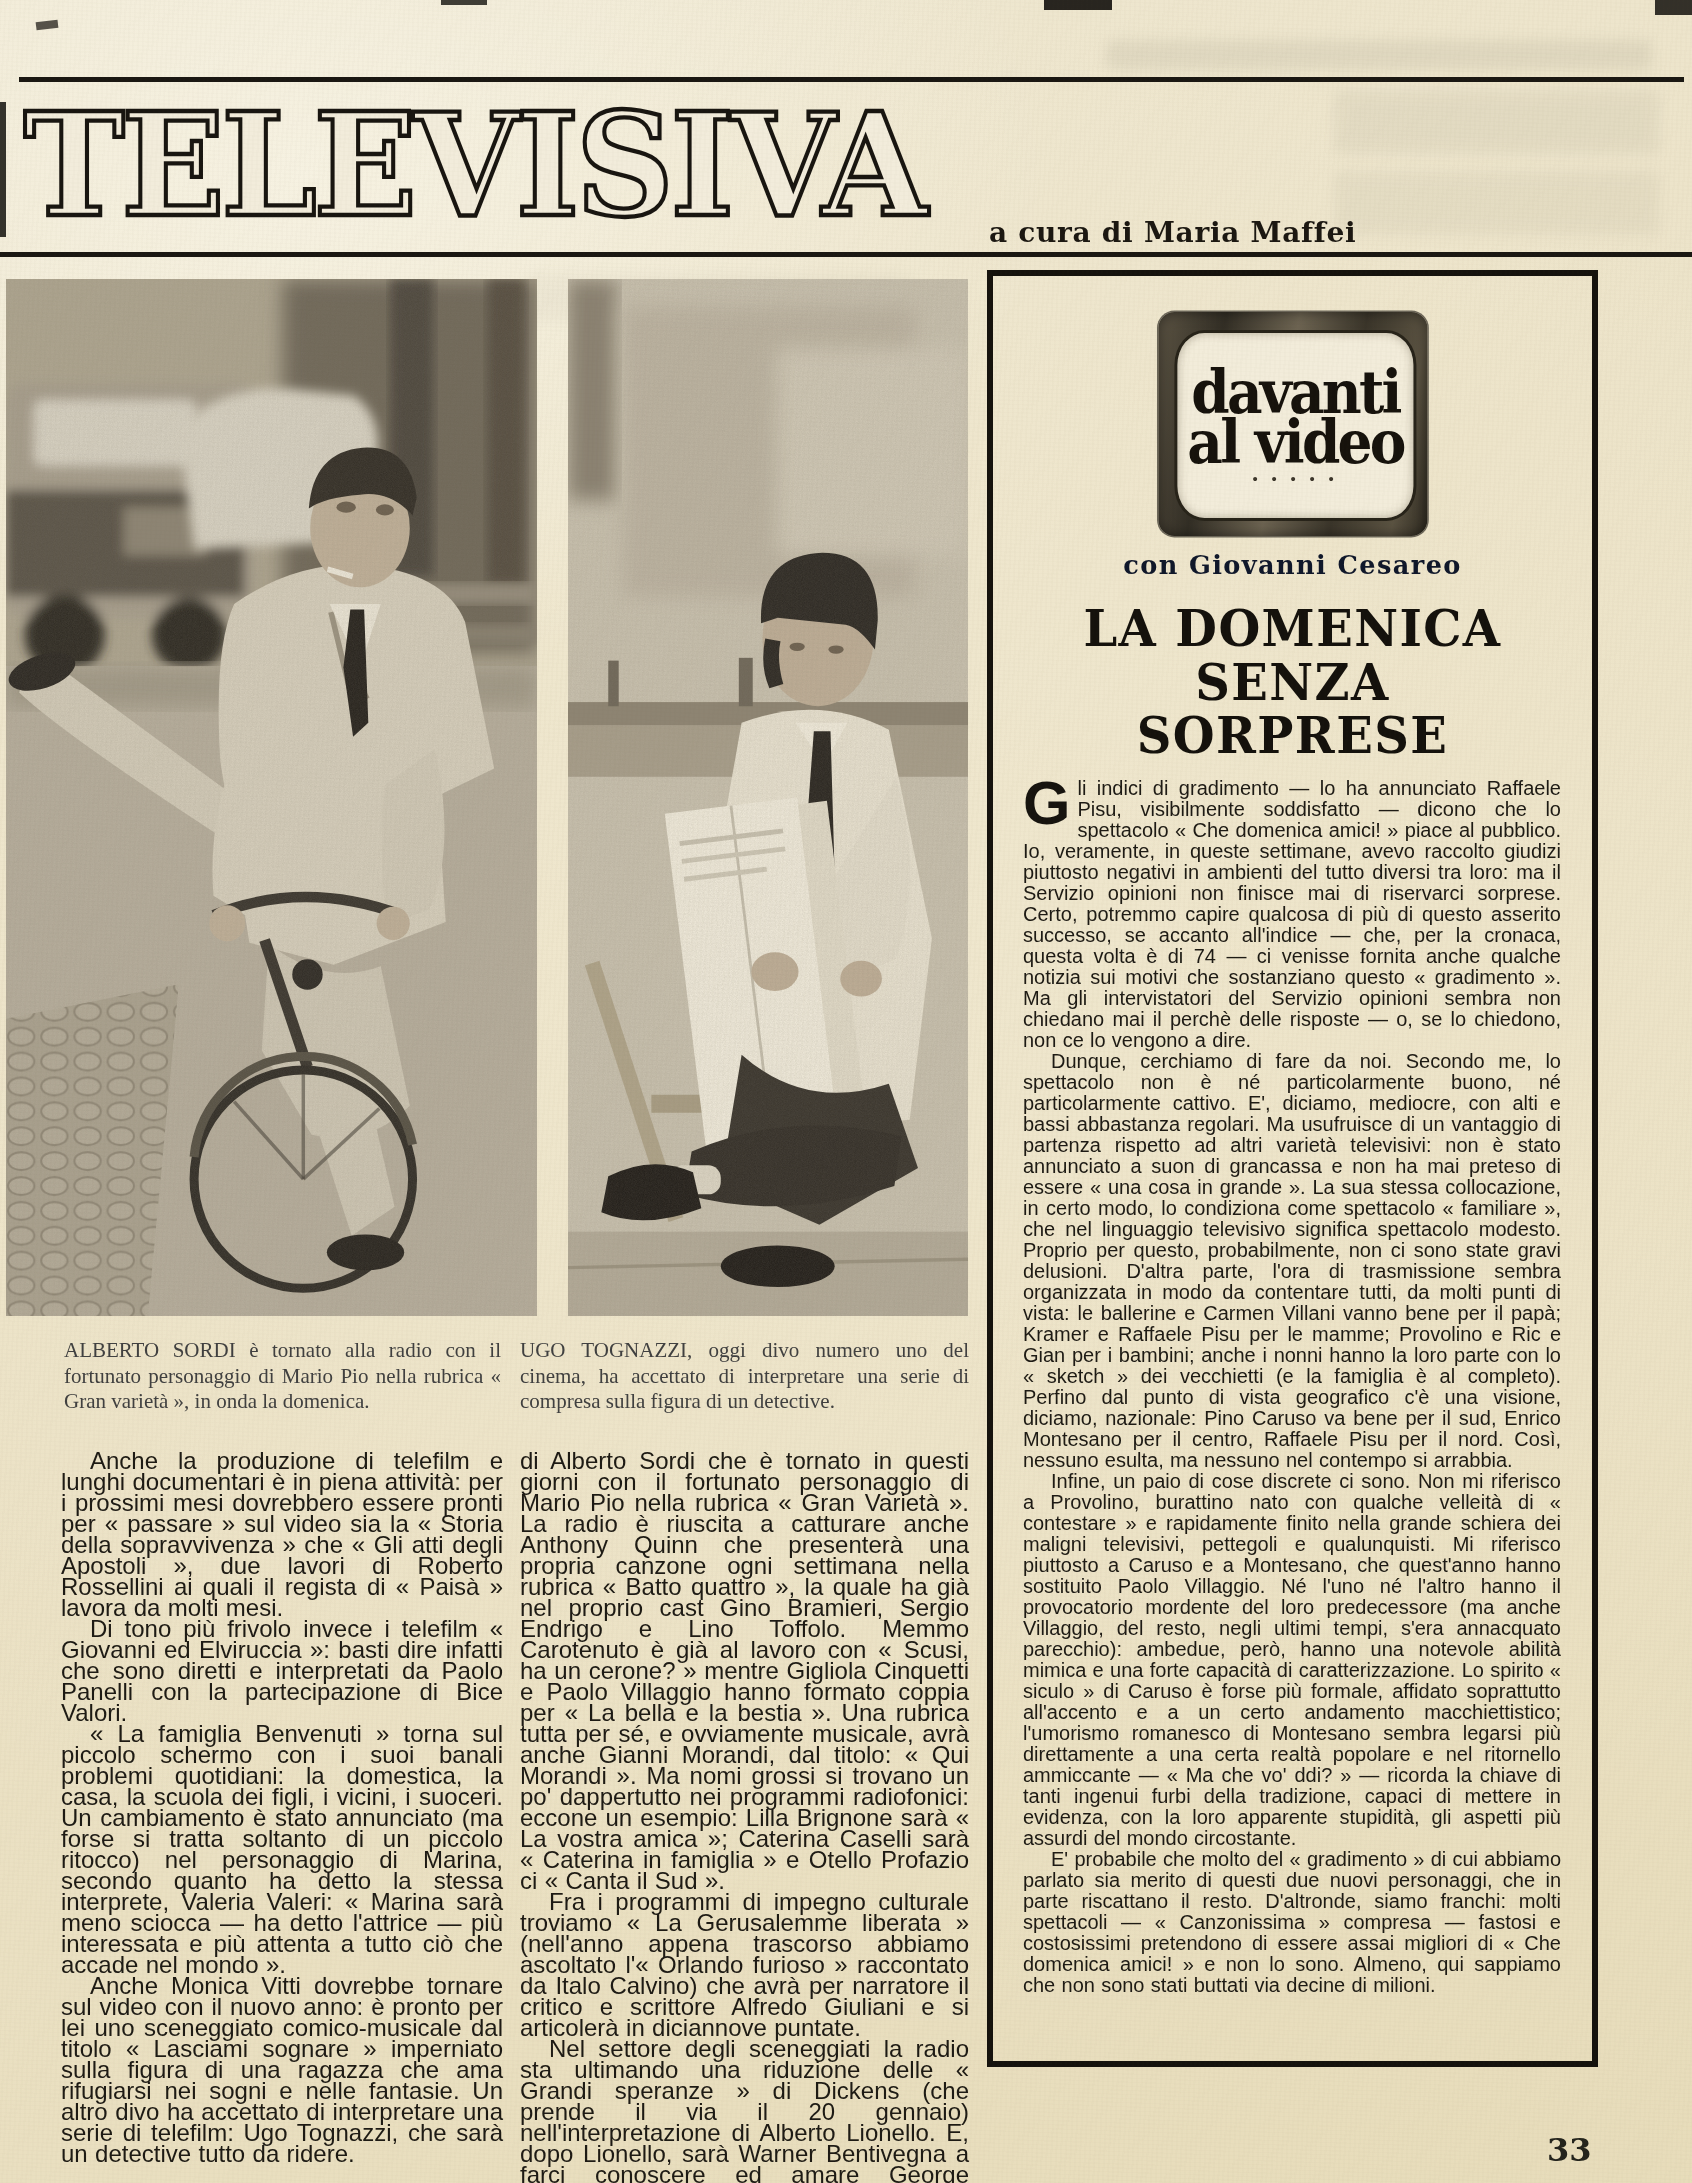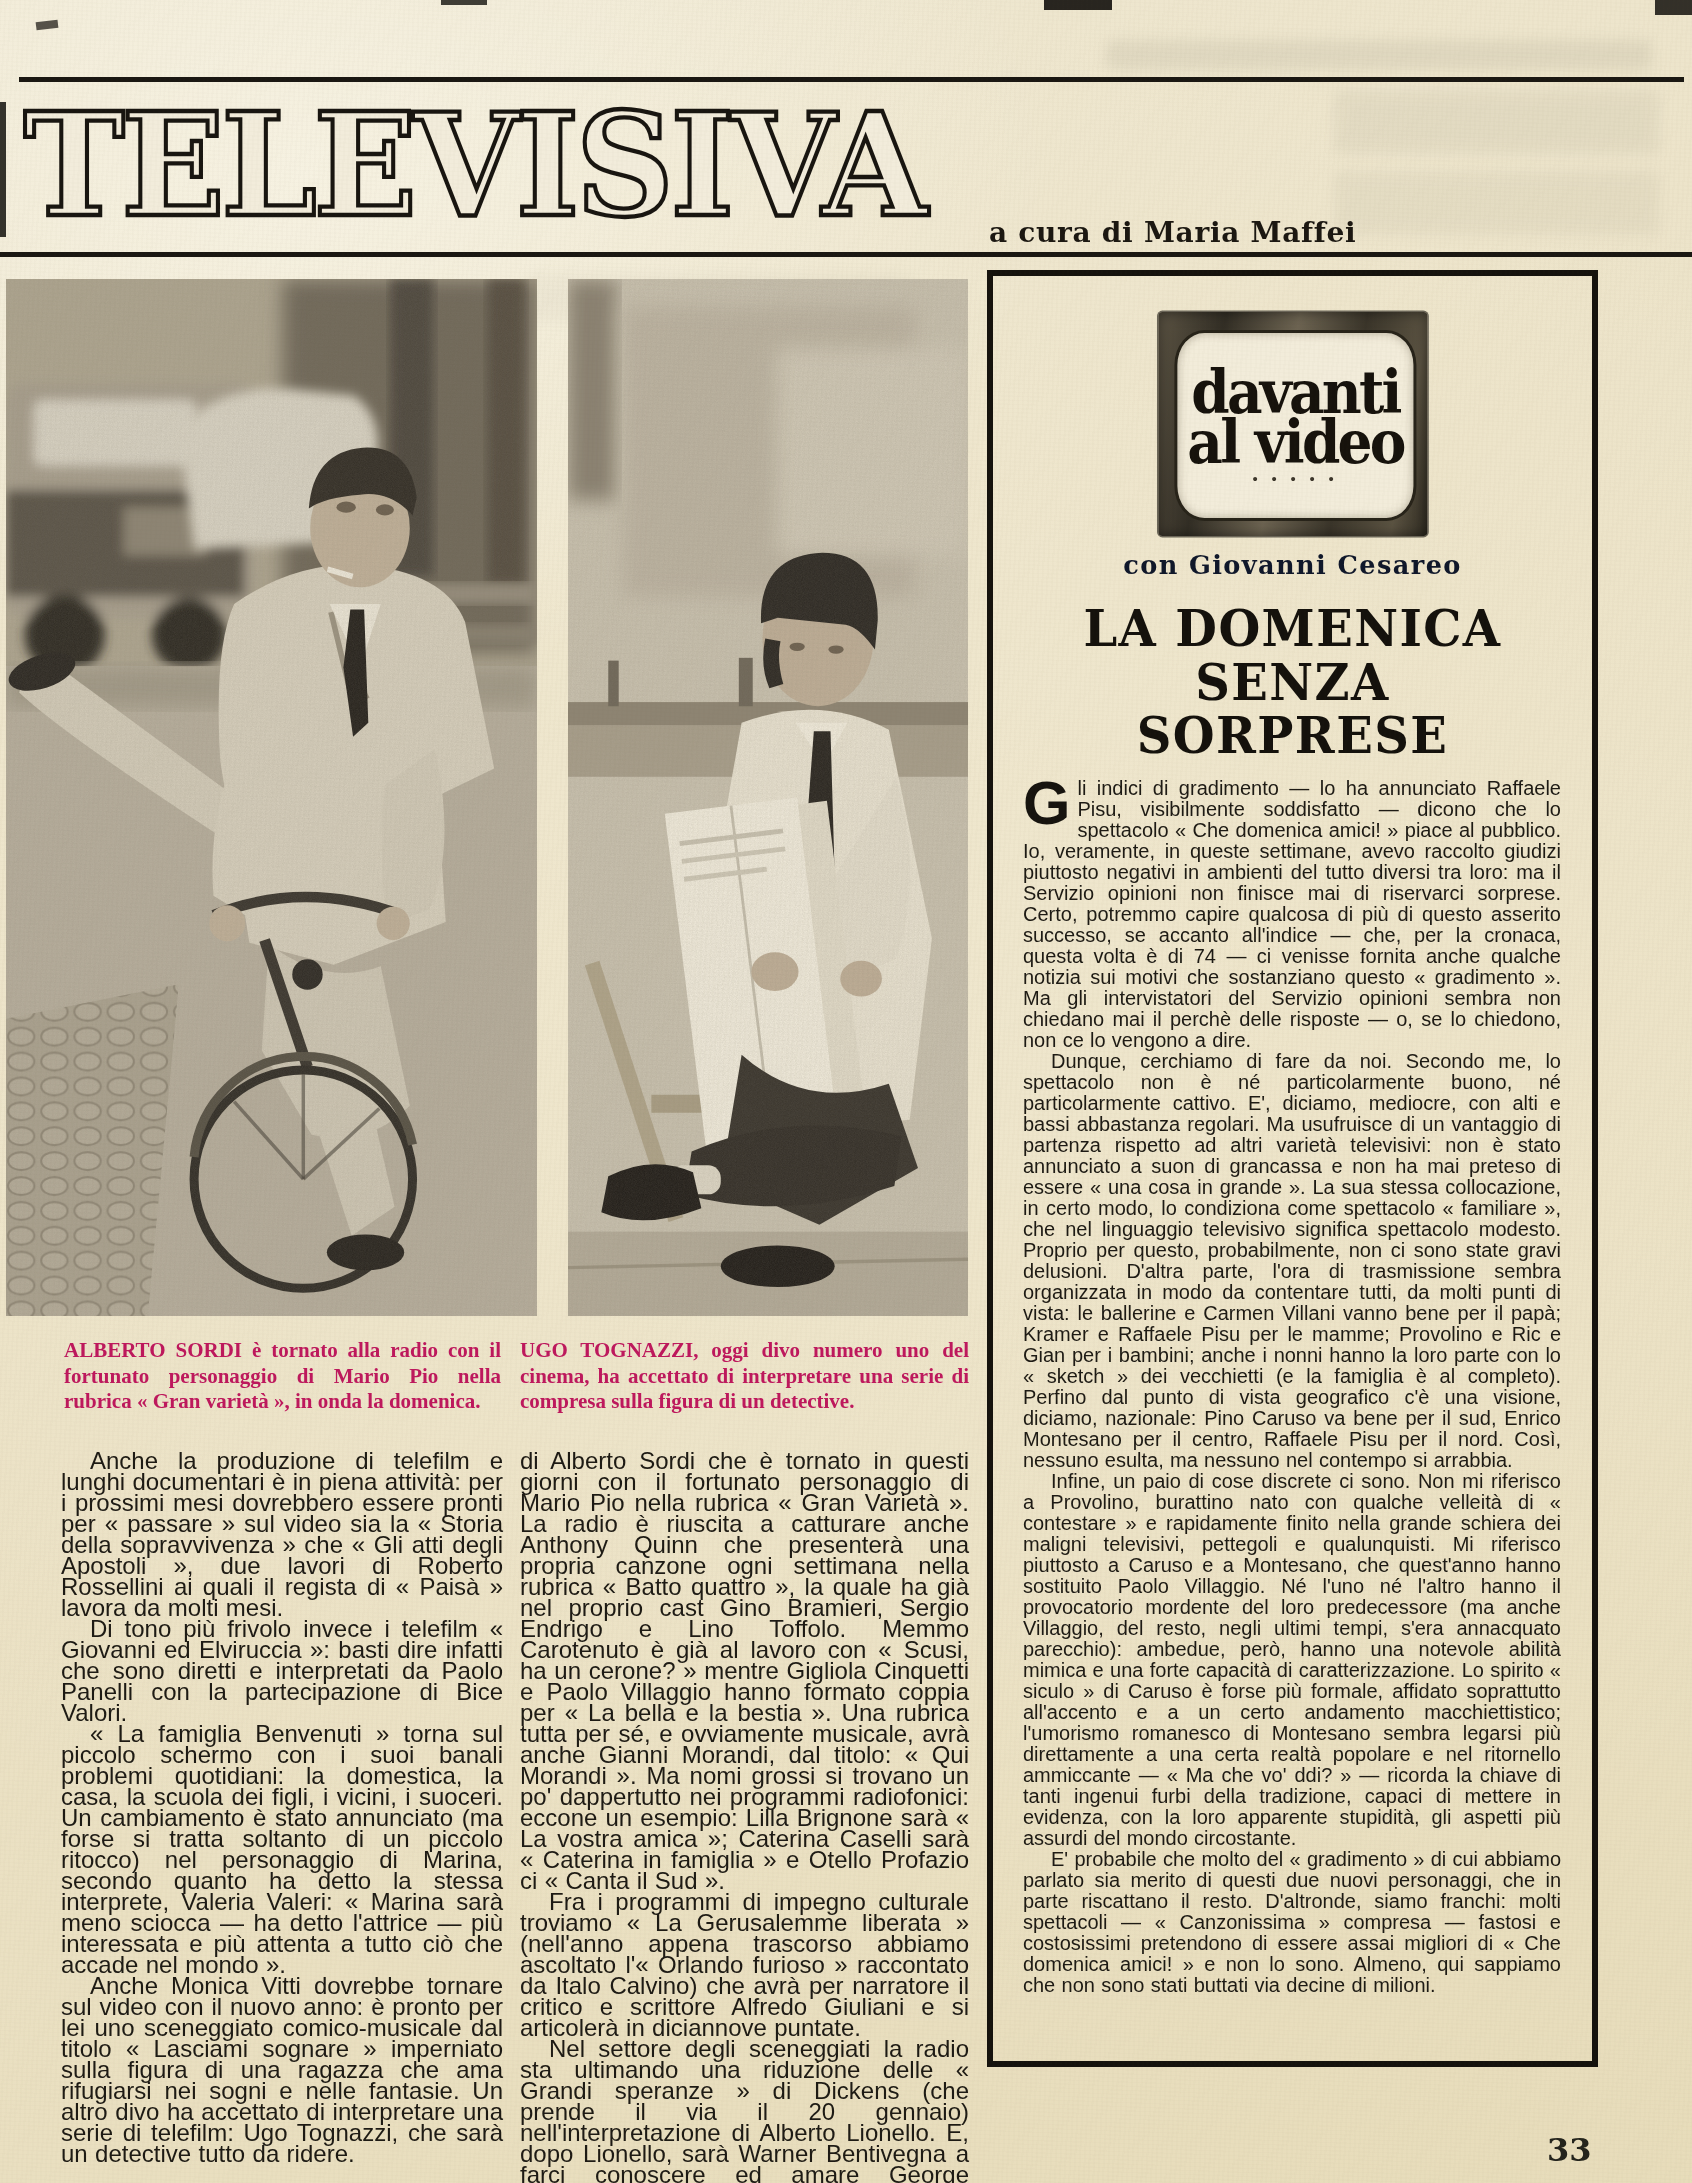--- a/index.html
+++ b/index.html
@@ -47,42 +47,42 @@
   .a3{left:441px;top:0;width:46px;height:4.8px;opacity:.8;}
   .a4{left:1044px;top:0;width:68px;height:10.4px;opacity:.9;}
   .a5{left:1655px;top:0;width:37px;height:15px;opacity:.85;}
 
   .photo{position:absolute;overflow:hidden;box-shadow:inset 0 0 28px rgba(60,50,30,.25);}
   .photo svg{display:block;width:100%;height:100%;}
   .photo-a{left:5.5px;top:279px;width:531px;height:1037px;}
   .photo-b{left:568px;top:279px;width:400px;height:1037px;}
 
   .caption{
-    position:absolute;font-family:"Liberation Serif", serif;font-weight:bold;
-    font-size:21px;line-height:25.6px;text-align:justify;color:#be185d;
+    position:absolute;font-family:"Liberation Serif", serif;font-weight:normal;
+    font-size:21px;line-height:25.6px;text-align:justify;color:#404040;
   }
   .cap-a{left:64px;top:1338px;width:437px;}
   .cap-b{left:520px;top:1338px;width:449px;}
 
   .bodycol{
     position:absolute;top:1450px;font-size:24px;line-height:21px;
     text-align:justify;color:#1d1a14;letter-spacing:0px;word-spacing:0.7px;
   }
   .col-left{left:61px;width:442px;}
   .col-mid{left:520px;width:449px;}
   .bodycol p{margin:0;text-indent:29px;}
   .bodycol p.noindent{text-indent:0;}
 
   .rightbox{
     position:absolute;left:987px;top:270px;width:611px;height:1797px;
     border:6.2px solid #15120d;box-sizing:border-box;
   }
   .tv-logo{position:absolute;top:36px;left:50%;transform:translateX(-50%);}
   .tv-frame{
-    width:236px;height:185px;padding:18px 16.6px 21px 16.6px;border-radius:4px;
+    width:236px;height:185px;padding:18px 16.6px 21px 16.6px;border-radius:16px;
     background:linear-gradient(100deg,#5c5444 0%,#322e25 22%,#6d6452 46%,#3a352a 68%,#5b5342 88%,#2f2b21 100%);
     box-shadow:inset 0 0 12.4px rgba(0,0,0,.5), 0 0 0 1.4px rgba(20,17,12,.6);
   }
   .tv-screen{
     width:100%;height:100%;border-radius:30px/35px;background:#f2ecda;
     border:3.5px solid #272319;box-shadow:inset 0 0 9.7px rgba(60,50,30,.35);
     display:flex;flex-direction:column;align-items:center;justify-content:center;
   }
   .tv-word{
     font-family:"DejaVu Serif", serif;font-weight:bold;font-size:55px;line-height:50px;

